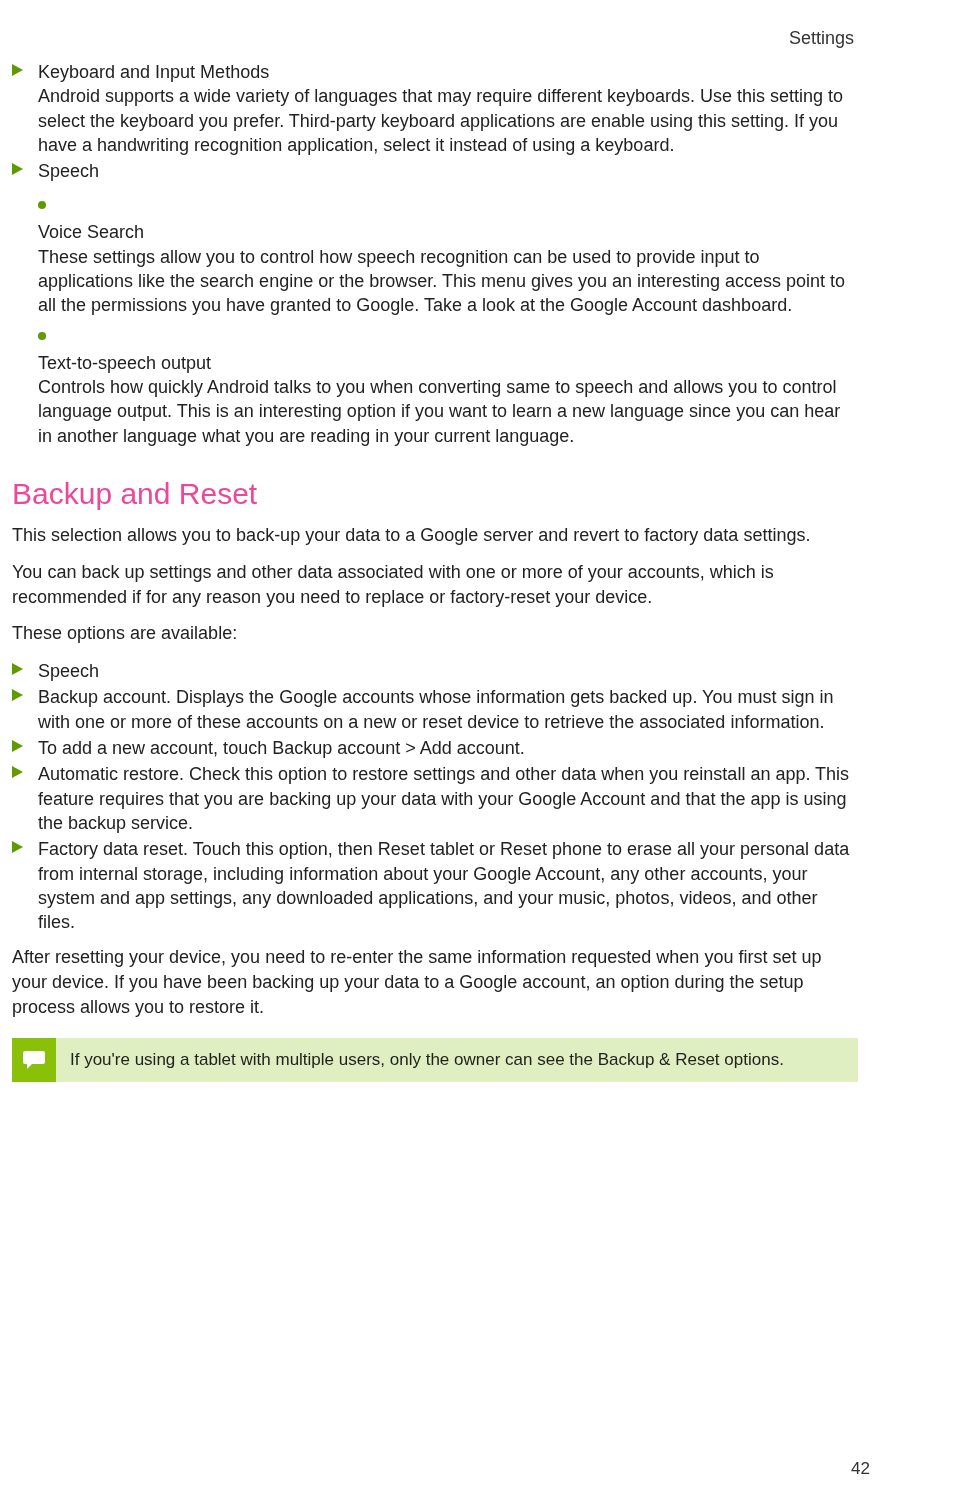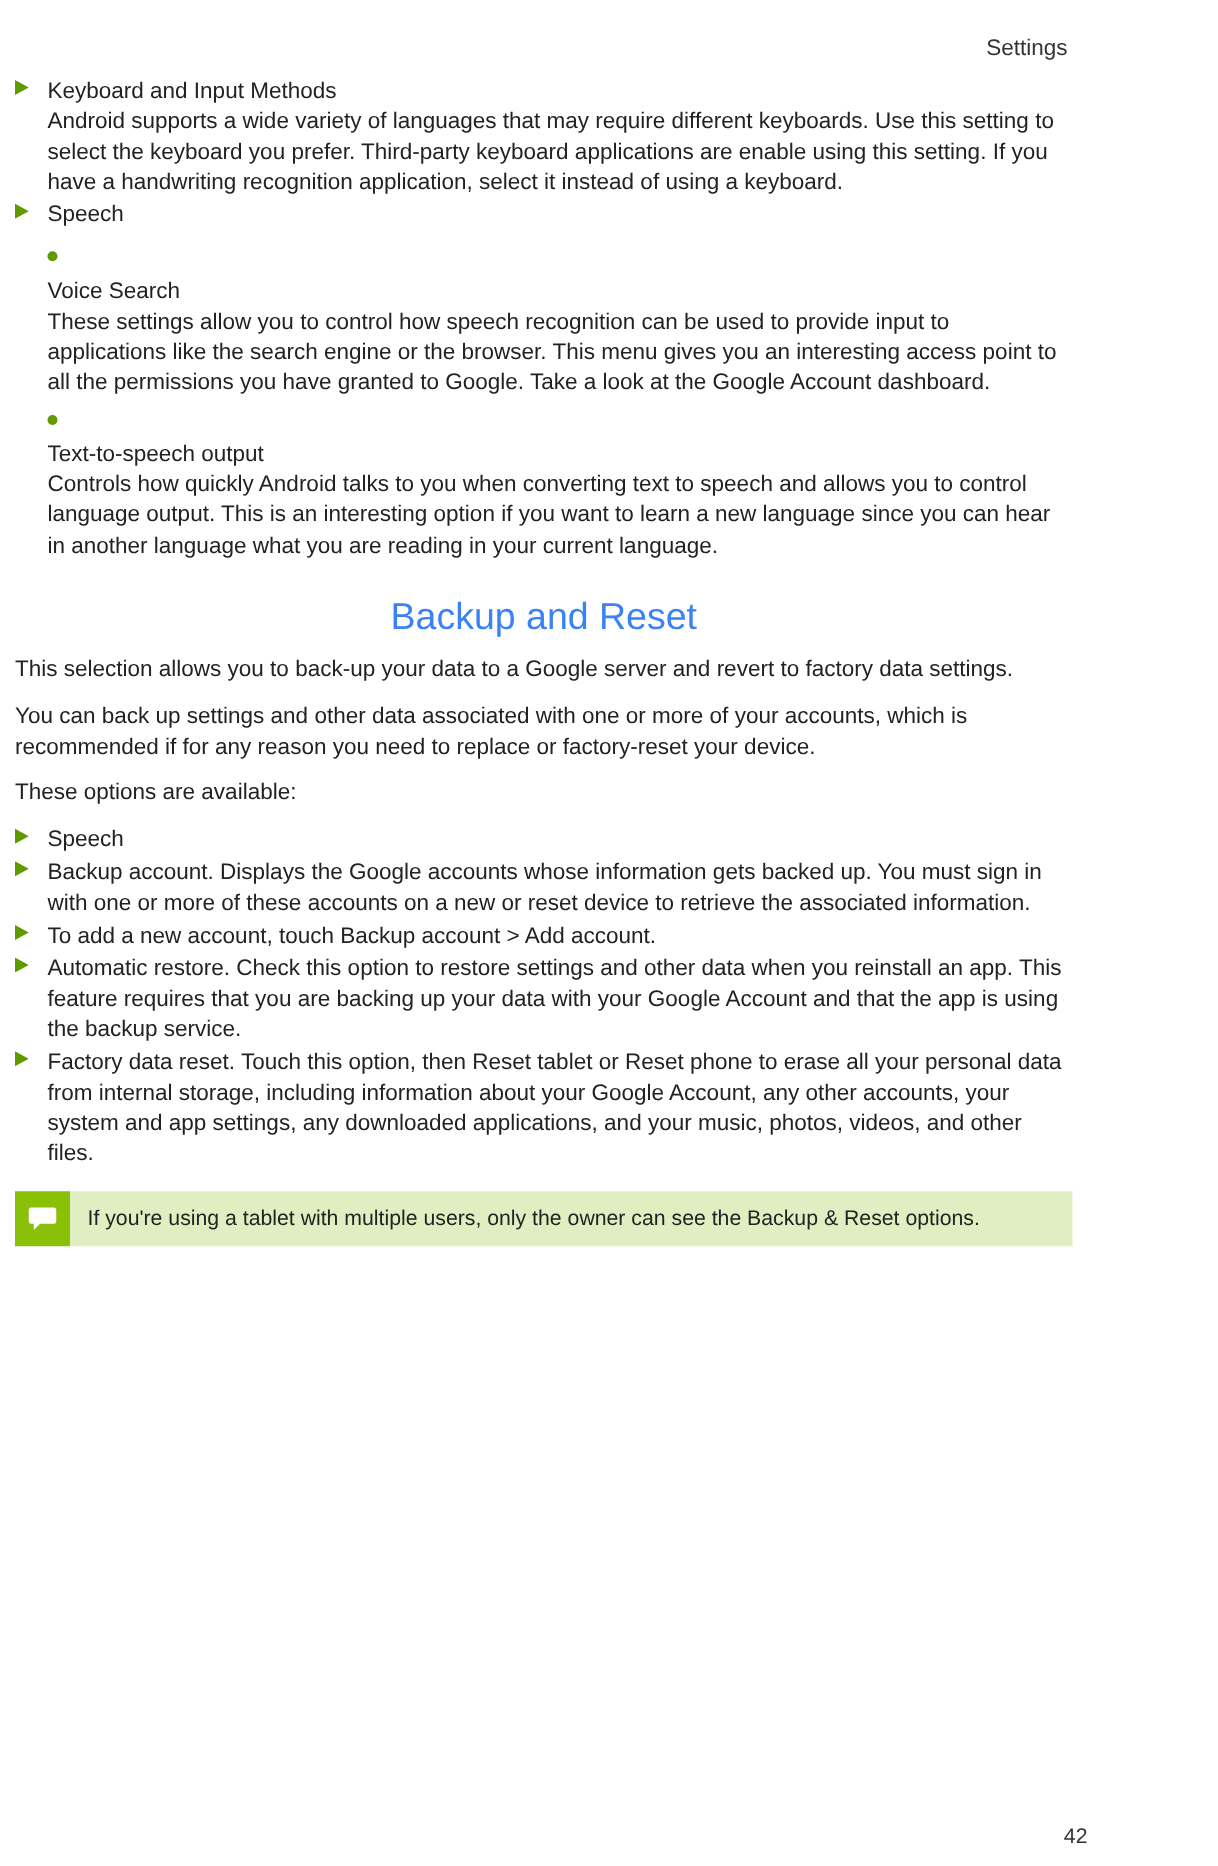--- a/index.html
+++ b/index.html
@@ -61,24 +61,23 @@
   .item-body {
     color: #222;
   }
   .nested {
     padding-left: 26px;
     margin-top: 6px;
   }
   .nested .list-item { padding: 3px 0; flex-direction: column; }
   .h2 {
     font-size: 30px;
-    color: #3b82f6;
+    color: #ec4899;
     margin: 26px 0 12px 0;
     font-weight: 400;
-    text-align: center;
   }
   .para {
     font-size: 18px;
     line-height: 1.38;
     margin: 10px 0 12px 0;
     color: #222;
   }
   .list {
     margin: 6px 0 10px 0;
   }
@@ -145,21 +144,21 @@
             <div class="item-title">Voice Search</div>
             <div class="item-body">These settings allow you to control how speech recognition can be used to provide input to applications like the search engine or the browser. This menu gives you an interesting access point to all the permissions you have granted to Google. Take a look at the Google Account dashboard.</div>
           </div>
         </div>
         <div class="list-item">
           <div class="marker-col inner">
               <div class="dot-icon"></div>
             </div>
           <div class="text-col">
             <div class="item-title">Text-to-speech output</div>
-            <div class="item-body">Controls how quickly Android talks to you when converting text to speech and allows you to control language output. This is an interesting option if you want to learn a new language since you can hear in another language what you are reading in your current language.</div>
+            <div class="item-body">Controls how quickly Android talks to you when converting same to speech and allows you to control language output. This is an interesting option if you want to learn a new language since you can hear in another language what you are reading in your current language.</div>
           </div>
         </div>
       </div>
 
 
     </div>
 
     <div class="h2">Backup and Reset</div>
     <div class="para">This selection allows you to back-up your data to a Google server and revert to factory data settings.</div>
     <div class="para">You can back up settings and other data associated with one or more of your accounts, which is recommended if for any reason you need to replace or factory-reset your device.</div>
@@ -191,20 +190,21 @@
         <div class="text-col item-body">Automatic restore. Check this option to restore settings and other data when you reinstall an app. This feature requires that you are backing up your data with your Google Account and that the app is using the backup service.</div>
       </div>
       <div class="list-item">
         <div class="marker-col"><span class="triangle-icon"><svg width="11" height="12">
                 <polygon points="0,0 11,6 0,12" fill="#5f9b00"></polygon>
               </svg></span></div>
         <div class="text-col item-body">Factory data reset. Touch this option, then Reset tablet or Reset phone to erase all your personal data from internal storage, including information about your Google Account, any other accounts, your system and app settings, any downloaded applications, and your music, photos, videos, and other files.</div>
       </div>
     </div>
 
+    <div class="para">After resetting your device, you need to re-enter the same information requested when you first set up your device. If you have been backing up your data to a Google account, an option during the setup process allows you to restore it.</div>
 
     <div class="note-box">
       <div class="note-icon-cell">
         <span class="speech-icon">
           <svg width="24" height="22" viewBox="0 0 24 22">
             <path d="M3 2 h18 a2 2 0 0 1 2 2 v9 a2 2 0 0 1 -2 2 h-11 l-5 5 v-5 h-2 a2 2 0 0 1 -2 -2 v-9 a2 2 0 0 1 2 -2 z" fill="#ffffff"></path>
           </svg>
         </span>
       </div>
       <div class="note-text-cell">If you're using a tablet with multiple users, only the owner can see the Backup &amp; Reset options.</div>

